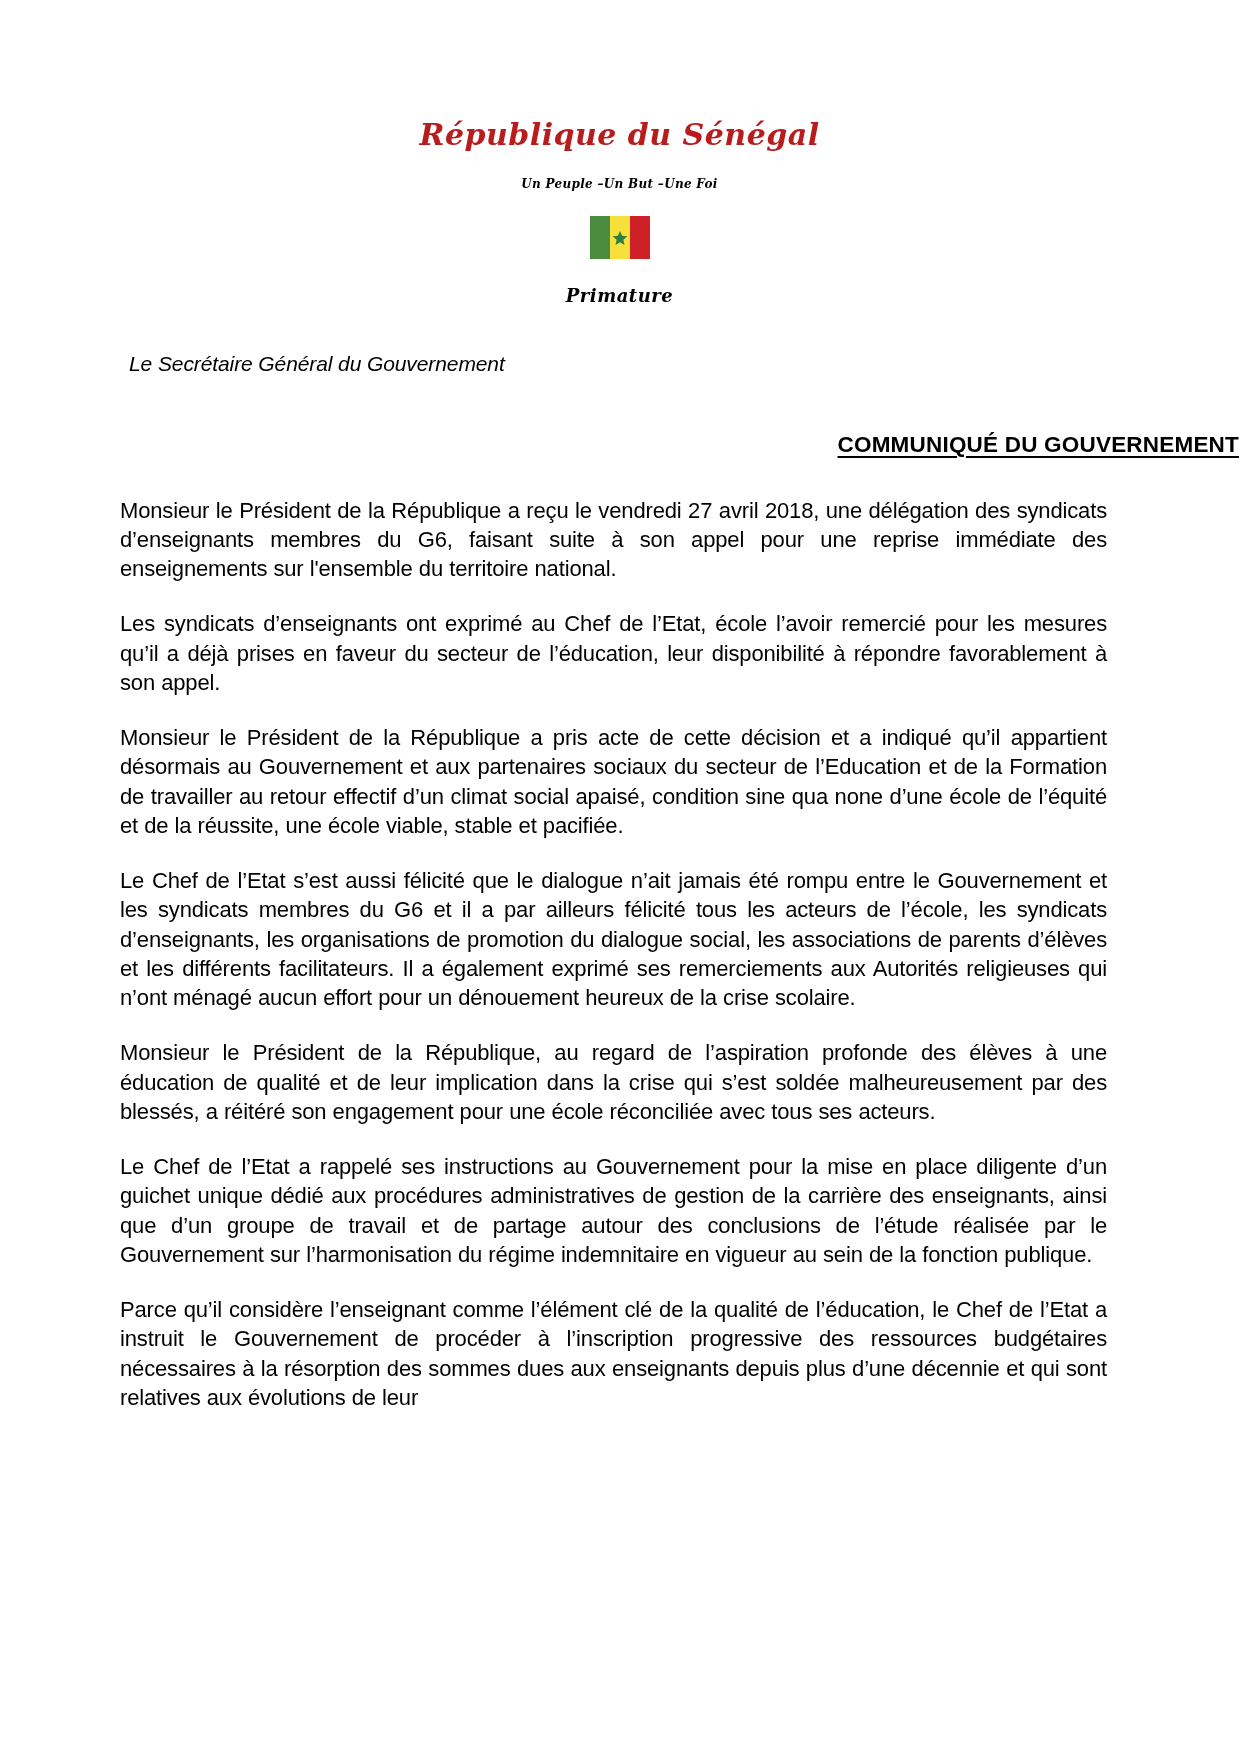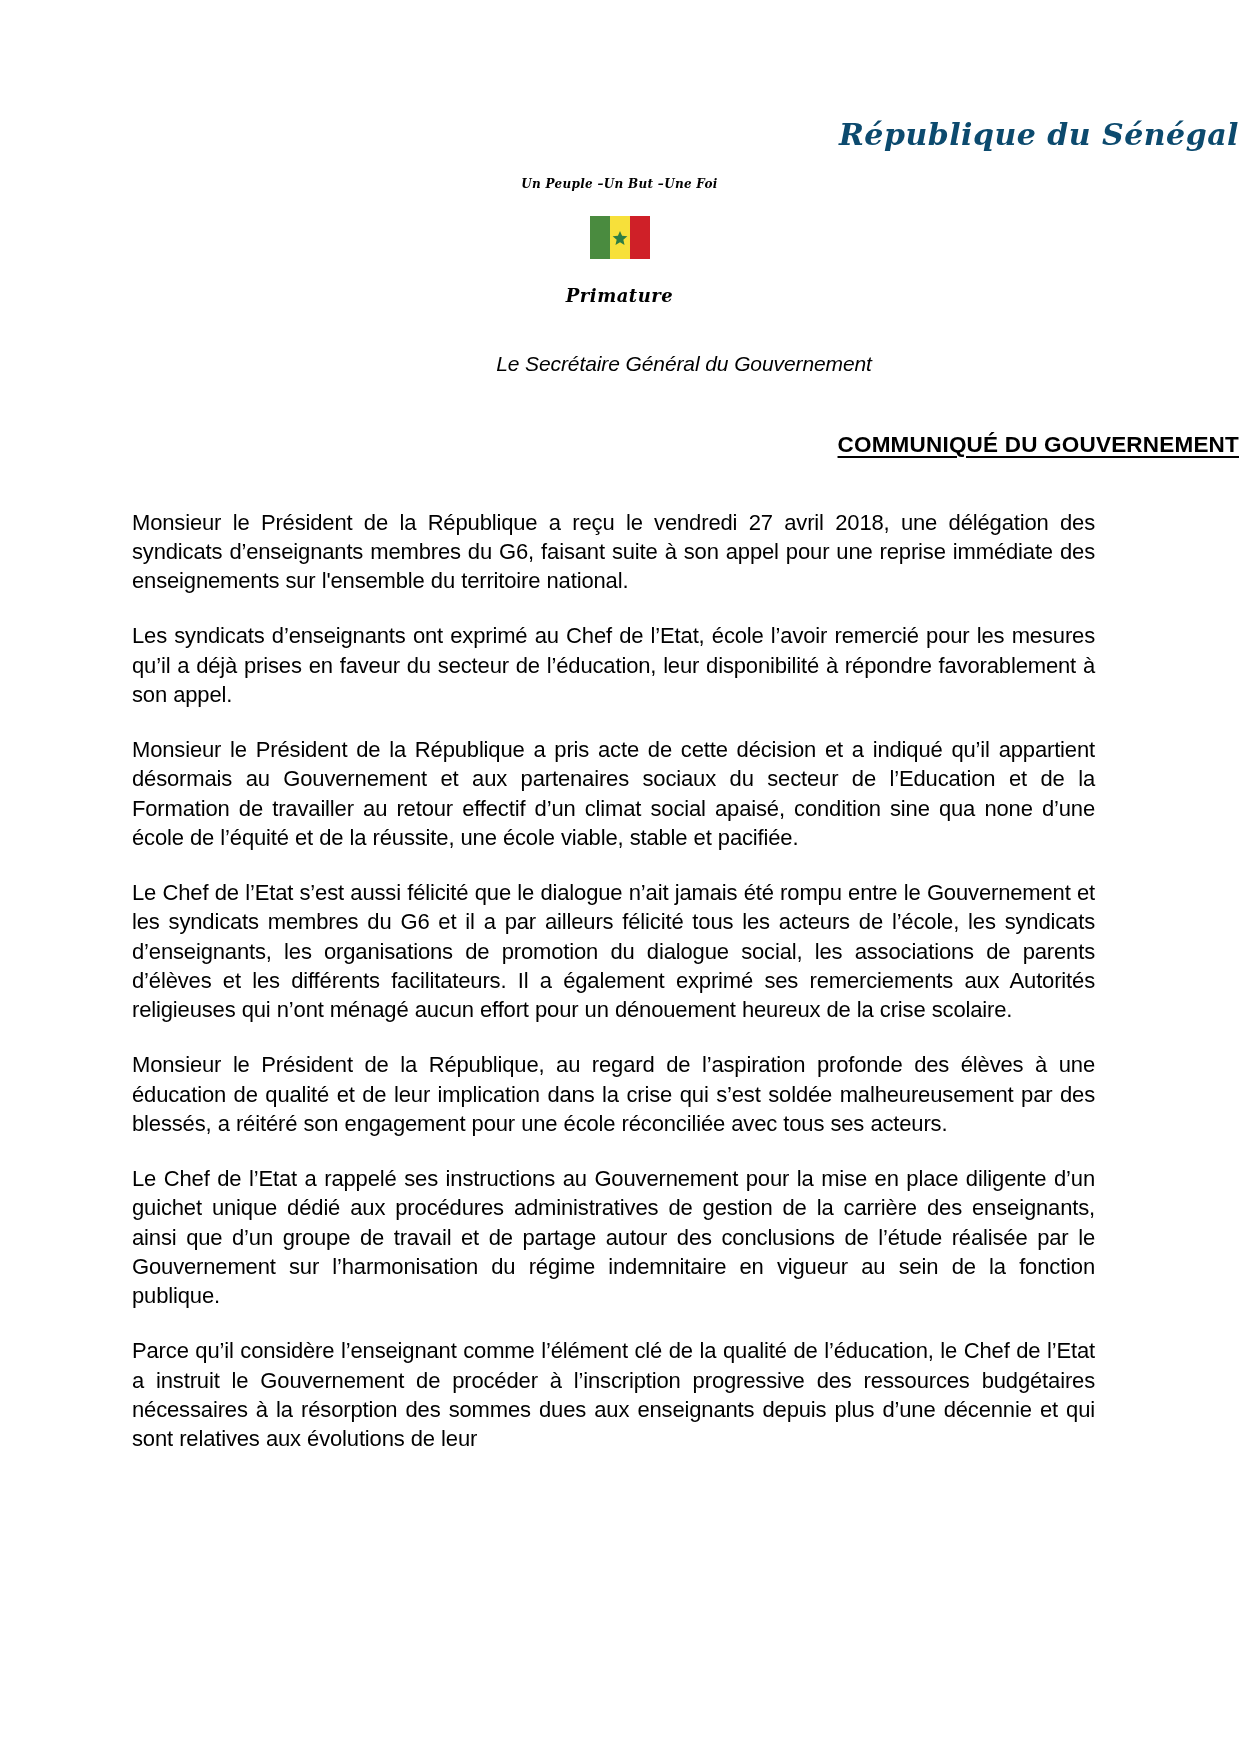--- a/index.html
+++ b/index.html
@@ -30,23 +30,22 @@
     padding-top: 118px;
   }
 
   .republic-title {
     font-family: "DejaVu Serif", serif;
     font-weight: bold;
     font-style: italic;
     font-size: 30px;
     letter-spacing: 0.5px;
     line-height: 1.1;
-    color: #0c4a6e;
+    color: #b91c1c;
     margin: 0;
-    text-align: right;
   }
 
   .motto {
     font-family: "DejaVu Serif", serif;
     font-style: italic;
     font-weight: bold;
     font-size: 12px;
     letter-spacing: 0.3px;
     margin: 26px 0 0 0;
     color: #000;
@@ -98,36 +97,36 @@
   
   .role-block {
     margin: 44px 0 0 0;
     padding-left: 129px;
     font-style: italic;
     font-size: 21px;
     line-height: 1.32;
     letter-spacing: -0.1px;
   }
 
-  .role-block div { white-space: nowrap; text-align: center; }
+  .role-block div { white-space: nowrap; }
 
   
   .doc-title {
     text-align: right;
     font-weight: bold;
     font-size: 22.5px;
     letter-spacing: 0.2px;
     margin: 54px 0 0 0;
     text-decoration: underline;
     text-underline-offset: 4px;
   }
 
   
   .body-text {
-    margin: 16px;
+    margin: 4px;
     padding: 34px 128px 0 116px;
   }
 
   .body-text p {
     margin: 0 0 26px 0;
     font-size: 22px;
     line-height: 1.33;
     text-align: justify;
     text-justify: inter-word;
     font-stretch: condensed;

